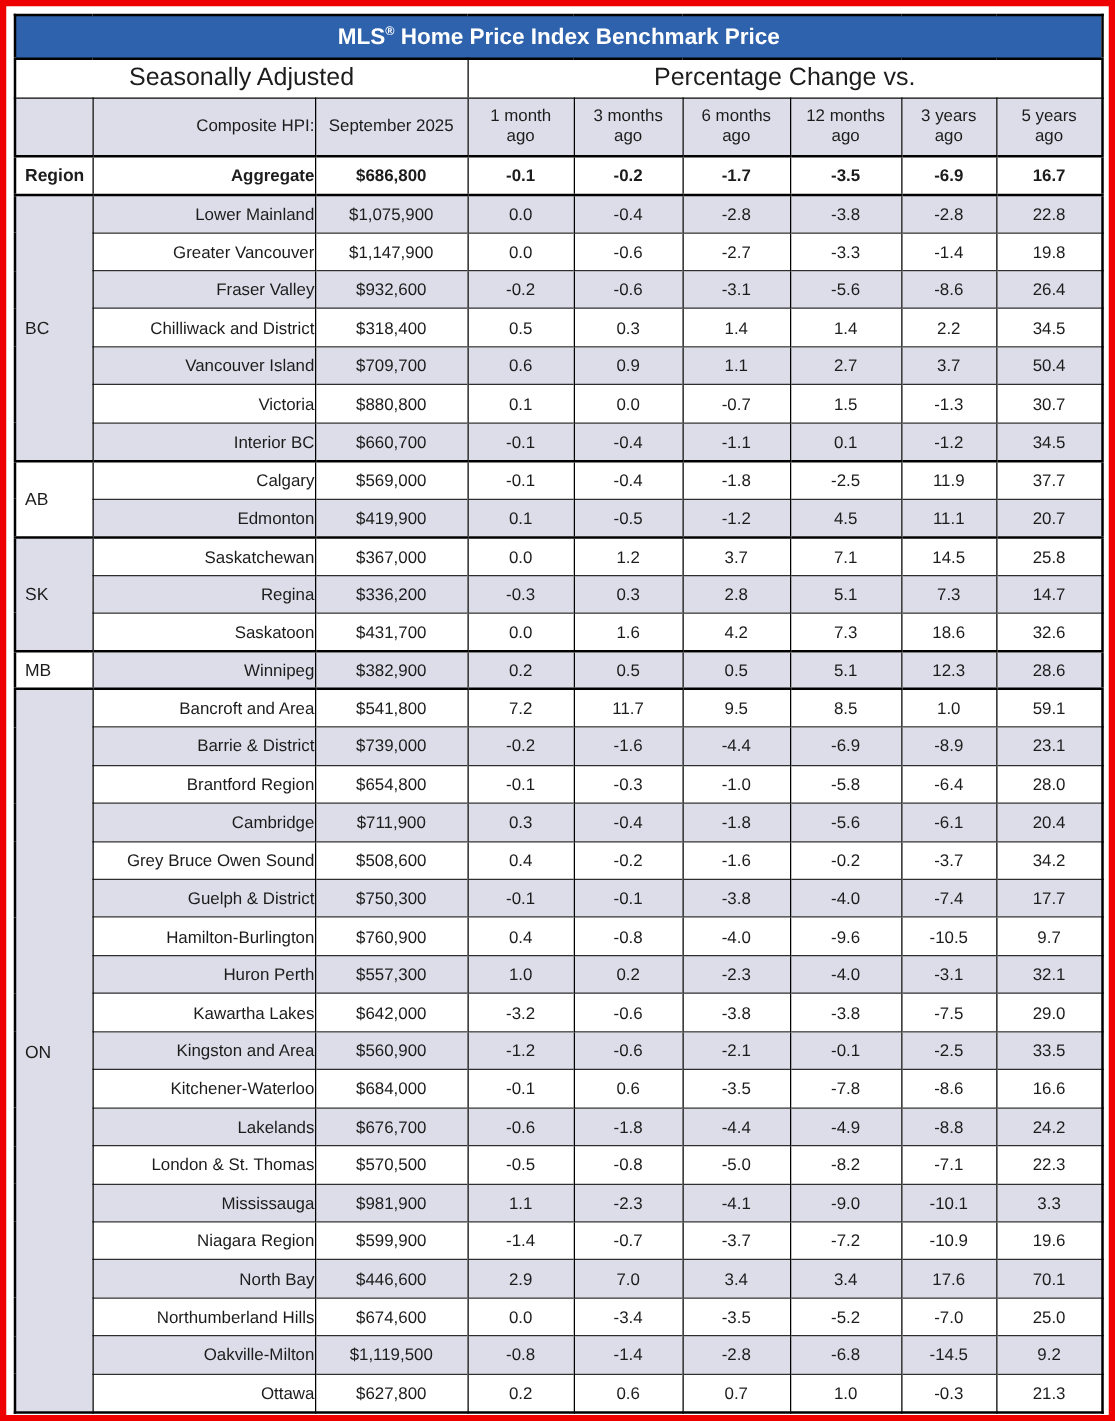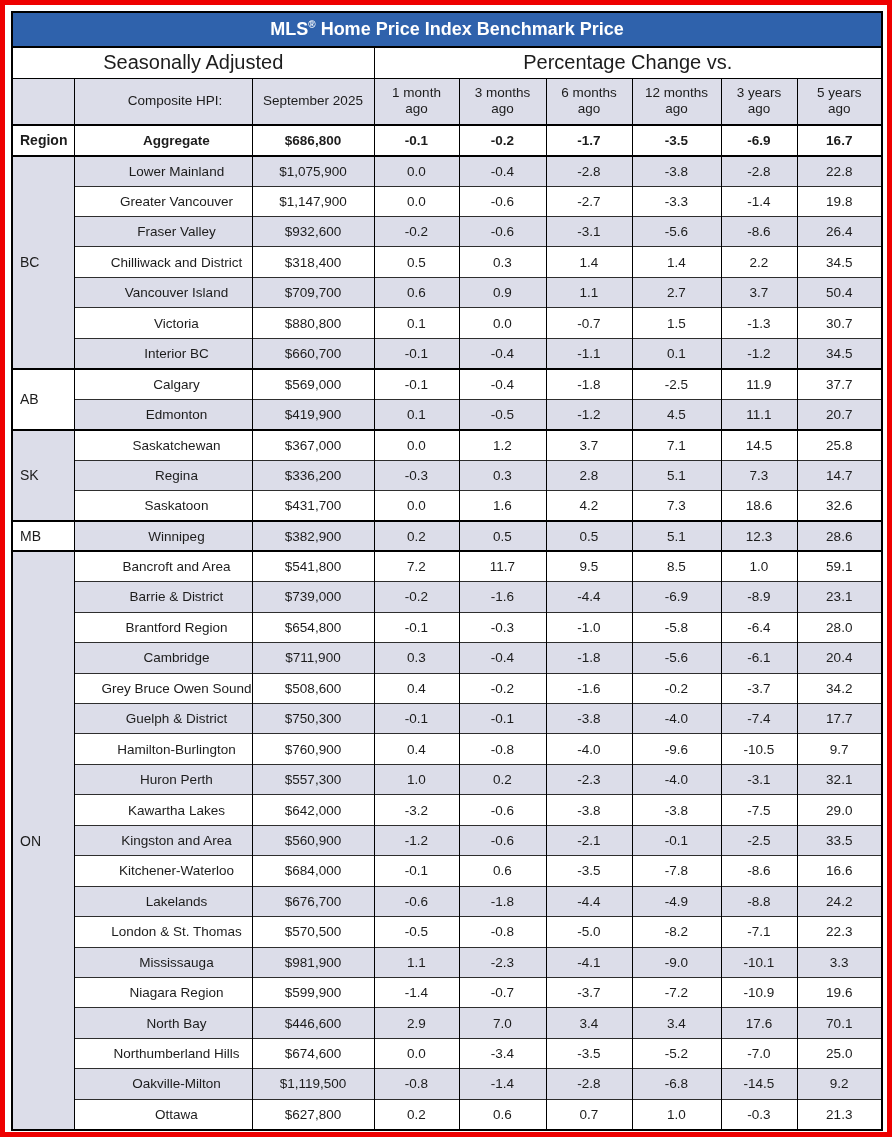--- a/index.html
+++ b/index.html
@@ -77,36 +77,36 @@
     background: var(--stripe, #dcdde9);
     height: 47px;
     text-align: center;
     font-size: 13.5px;
     border-left: 1px solid var(--grid, #000);
     border-right: 1px solid var(--grid, #000);
     border-bottom: 2px solid var(--grid, #000);
     line-height: 1.25;
   }
   .colhead-row td.name-head {
-    text-align: center;
+    text-align: right;
     padding-left: 24px;
   }
   
   tr.data td {
     border-left: 1px solid var(--grid, #000);
     border-right: 1px solid var(--grid, #000);
     border-top: 1px solid #2e2e2e;
     height: 30.4px;
     text-align: center;
     background: #ffffff;
   }
   tr.data.odd td { background: var(--stripe, #dcdde9); }
   tr.data.group-start td { border-top: 2px solid var(--grid, #000); }
   tr.data td.name-cell {
-    text-align: center;
+    text-align: right;
     padding-left: 27px;
   }
   tr.data td.region-cell {
     text-align: left;
     padding-left: 7px;
     vertical-align: middle;
     font-size: 14px;
   }
   td.region-cell.shaded { background: var(--stripe, #dcdde9) !important; }
   td.region-cell.plain  { background: #ffffff !important; }

